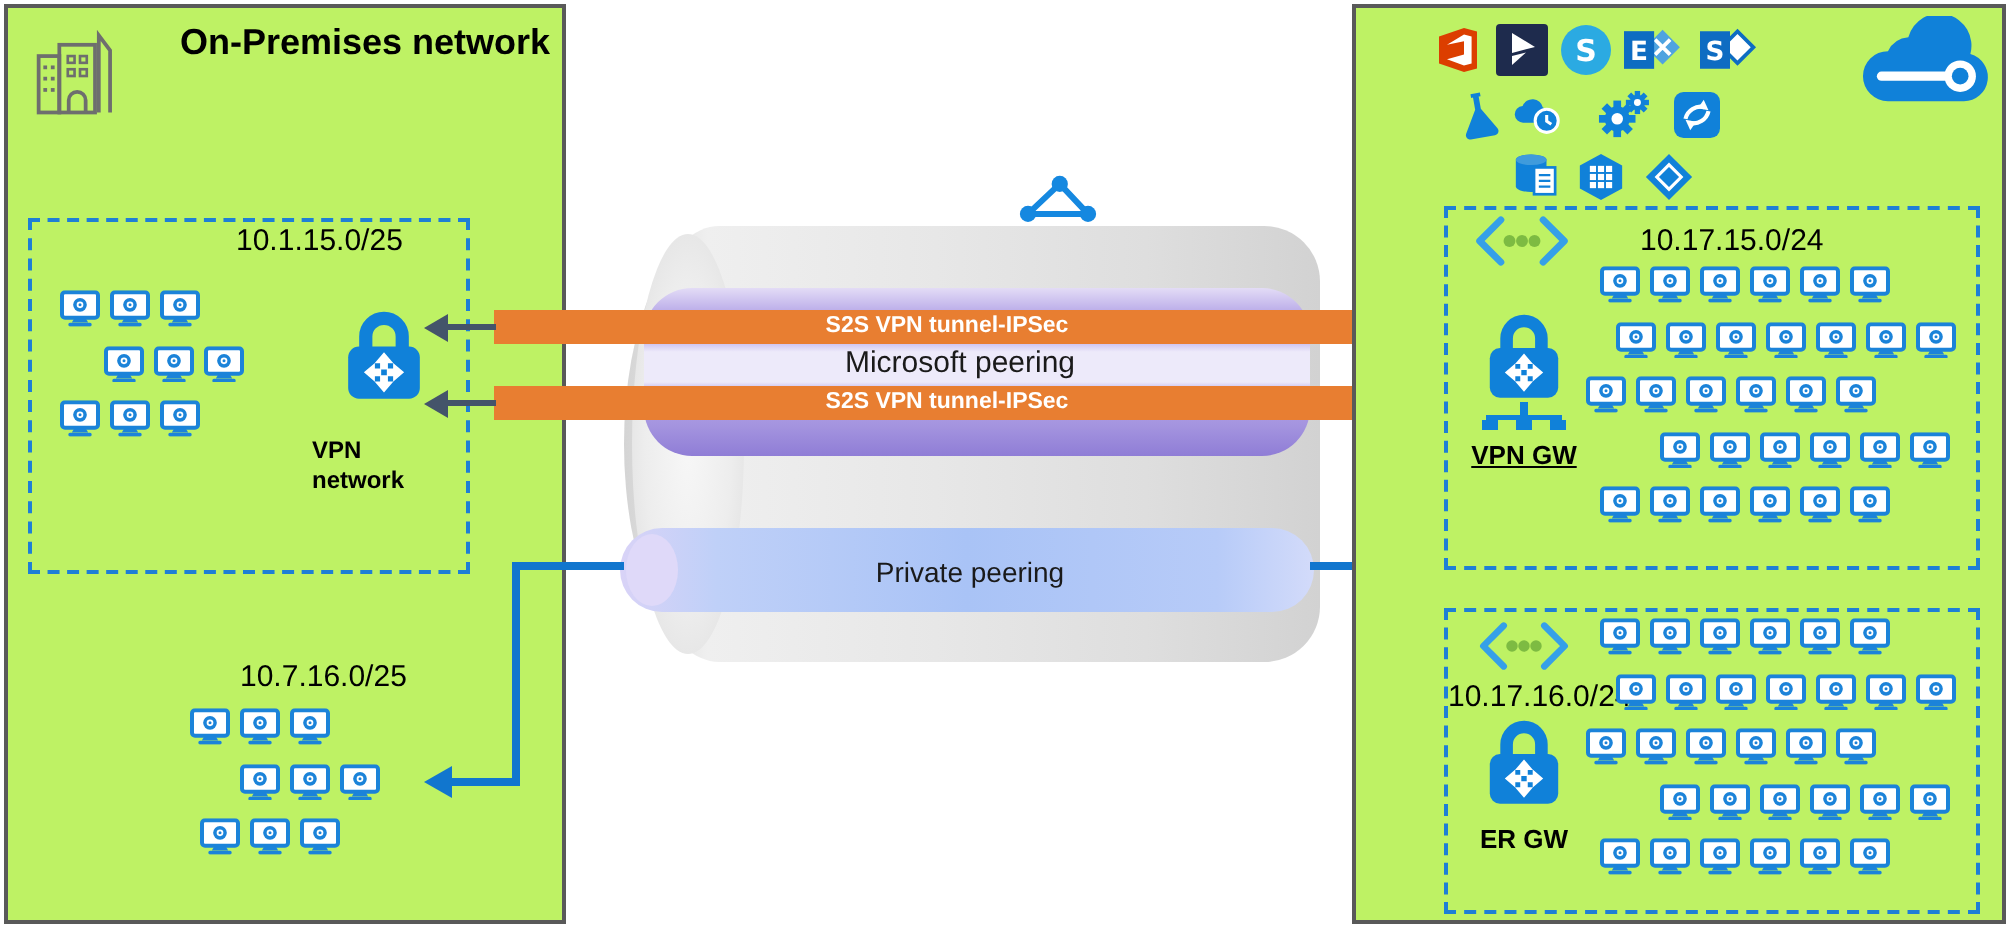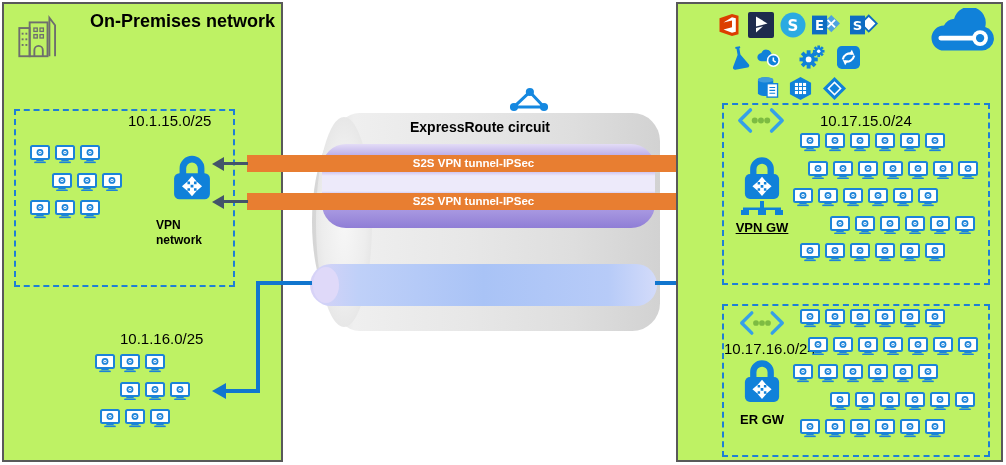--- a/index.html
+++ b/index.html
@@ -117,21 +117,21 @@
 
 <div id="canvas">
 
   <div class="panel" style="left:2px;top:2px;width:281px;height:460px;">
     <svg class="abs" style="left:11px;top:9px;width:50px;height:47px;color:#6E6E6E;" viewBox="0 0 52 50">
         <use href="#sym-building"></use>
       </svg>
     <div class="lbl bold" style="left:86px;top:7px;font-size:18px;">On-Premises network</div>
 
     <div class="dashed-box" style="left:10px;top:105px;width:221px;height:178px;"></div>
-    <div class="lbl cidr" style="left:124px;top:108px;">10.1.15.0/25</div>
+    <div class="lbl cidr" style="left:114px;top:108px;">10.1.15.0/25</div>
     <div class="abs" style="left:26px;top:141px;">
         <div class="vm-row" style="margin-left: 0px;">
           <svg class="vm-icon" viewBox="0 0 24 22">
             <use href="#sym-vm"></use>
           </svg>
           <svg class="vm-icon" viewBox="0 0 24 22">
             <use href="#sym-vm"></use>
           </svg>
           <svg class="vm-icon" viewBox="0 0 24 22">
             <use href="#sym-vm"></use>
@@ -162,21 +162,21 @@
       </div>
 
     <svg class="abs" style="left:166px;top:150px;width:44px;height:48px;color:#1081D9;" viewBox="0 0 28 30">
         <use href="#sym-lock"></use>
       </svg>
     <div class="lbl bold" style="left:152px;top:214px;width:72px;text-align:left;font-size:12px;line-height:15px;">
       <span style="display:block">VPN</span>
       <span style="display:block">network</span>
     </div>
 
-    <div class="lbl cidr" style="left:116px;top:326px;">10.1.16.0/25</div>
+    <div class="lbl cidr" style="left:116px;top:326px;">10.7.16.0/25</div>
     <div class="abs" style="left:91px;top:350px;">
         <div class="vm-row" style="margin-left: 0px;">
           <svg class="vm-icon" viewBox="0 0 24 22">
             <use href="#sym-vm"></use>
           </svg>
           <svg class="vm-icon" viewBox="0 0 24 22">
             <use href="#sym-vm"></use>
           </svg>
           <svg class="vm-icon" viewBox="0 0 24 22">
             <use href="#sym-vm"></use>
@@ -206,29 +206,30 @@
         </div>
       </div>
   </div>
 
   <svg class="abs" style="left:502px;top:84px;width:54px;height:30px;" viewBox="0 0 56 34">
       <use href="#sym-er"></use>
     </svg>
 
   <div class="cyl-body"></div>
   <div class="cyl-cap"></div>
-  <div class="lbl bold" style="left:380px;top:119px;width:200px;text-align:center;font-size:14px;">ExpressRoute circuit</div>
 
   <div class="purple-band"></div>
+  <div class="lbl" style="left:380px;top:173px;width:200px;text-align:center;font-size:15px;color:#1a1a1a;">Microsoft peering</div>
 
   <div class="tunnel" style="top:155px;">S2S VPN tunnel-IPSec</div>
   <div class="tunnel" style="top:193px;">S2S VPN tunnel-IPSec</div>
 
   <div class="blue-bar"></div>
   <div class="blue-cap"></div>
+  <div class="lbl" style="left:385px;top:278px;width:200px;text-align:center;font-size:14px;color:#1a1a1a;">Private peering</div>
 
   <div class="gline" style="left:224px;top:162.3px;width:24px;"></div>
   <div class="gtri-left" style="left:212px;top:156.5px;"></div>
   <div class="gline" style="left:224px;top:200.3px;width:24px;"></div>
   <div class="gtri-left" style="left:212px;top:194.5px;"></div>
 
   <div class="gline" style="left:700px;top:162.3px;width:25px;"></div>
   <div class="gtri-right" style="left:725px;top:156.5px;"></div>
   <div class="gline" style="left:700px;top:200.3px;width:25px;"></div>
   <div class="gtri-right" style="left:725px;top:194.5px;"></div>

